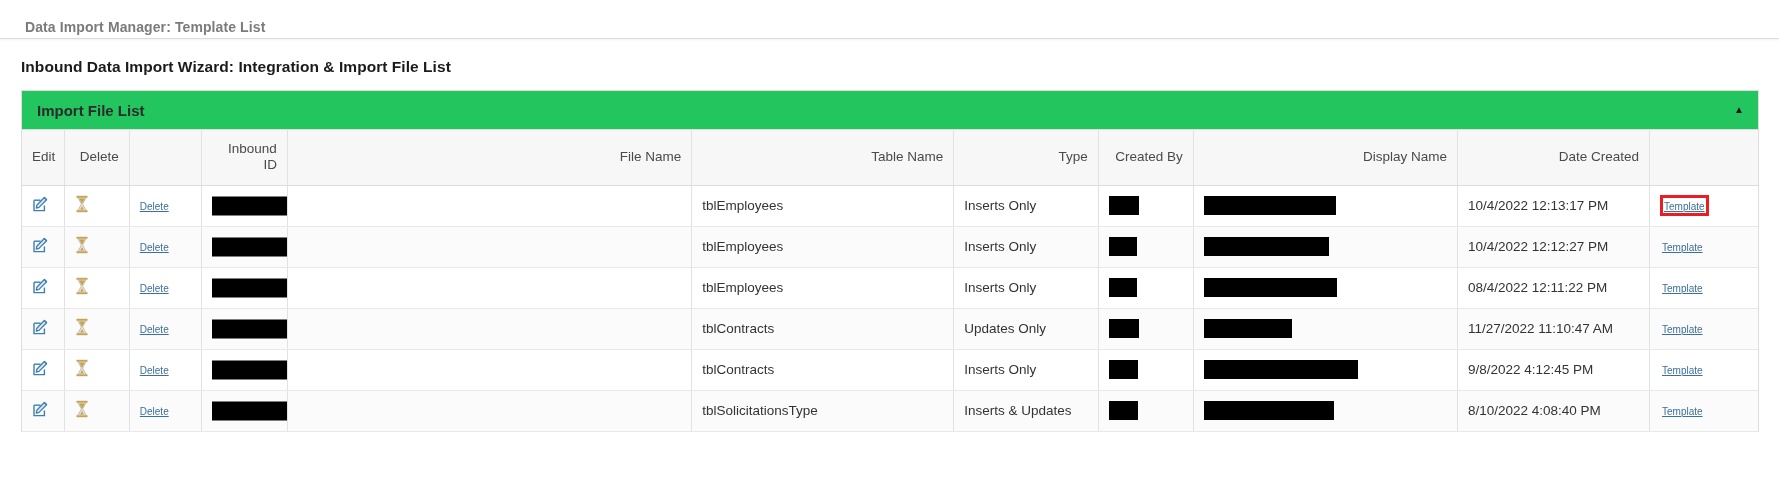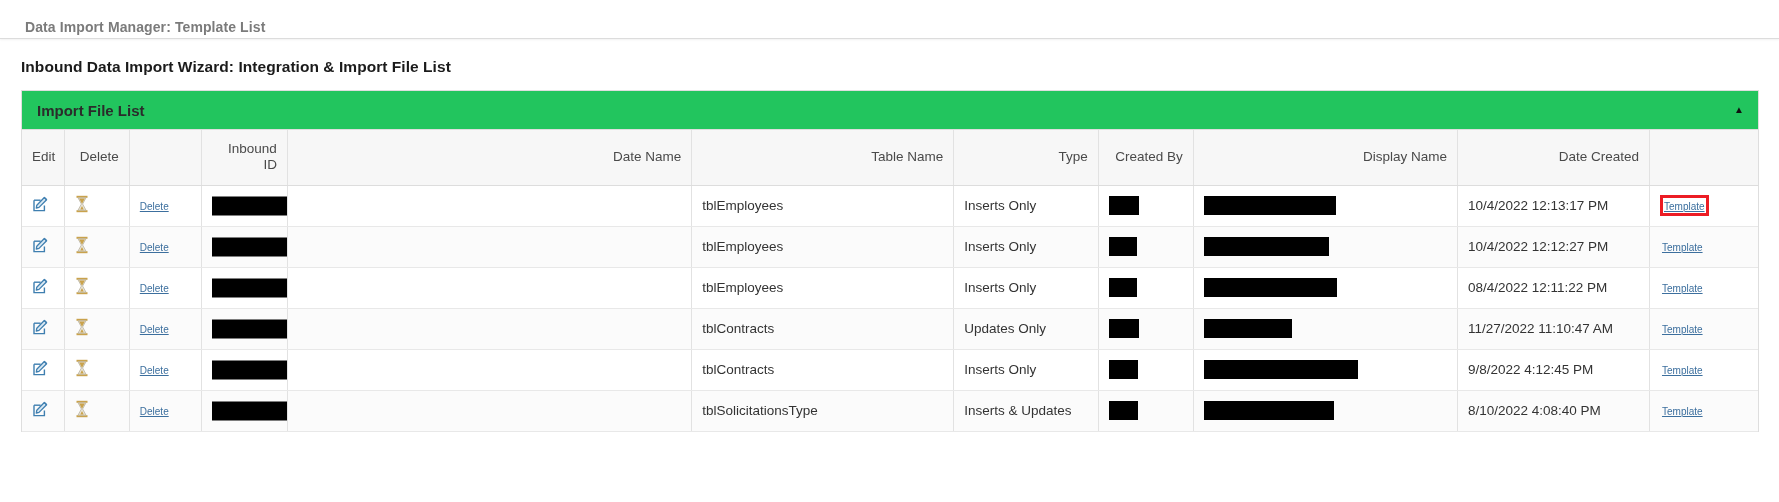--- a/index.html
+++ b/index.html
@@ -196,21 +196,21 @@
           <col class="c-display">
         <col class="c-date">
           <col class="c-template">
       </colgroup>
       <thead>
         <tr>
           <th>Edit</th>
           <th>Delete</th>
           <th></th>
           <th>Inbound ID</th>
-          <th>Date Name</th>
+          <th>File Name</th>
           <th>Table Name</th>
           <th>Type</th>
           <th>Created By</th>
           <th>Display Name</th>
           <th>Date Created</th>
           <th></th>
         </tr>
       </thead>
       <tbody id="grid-body">
           <tr>

